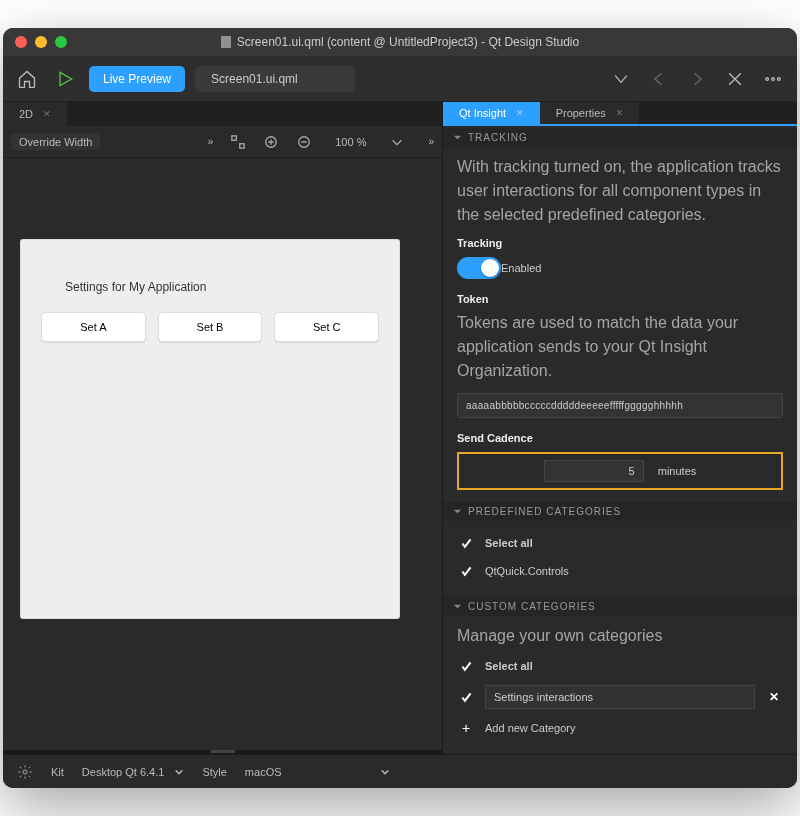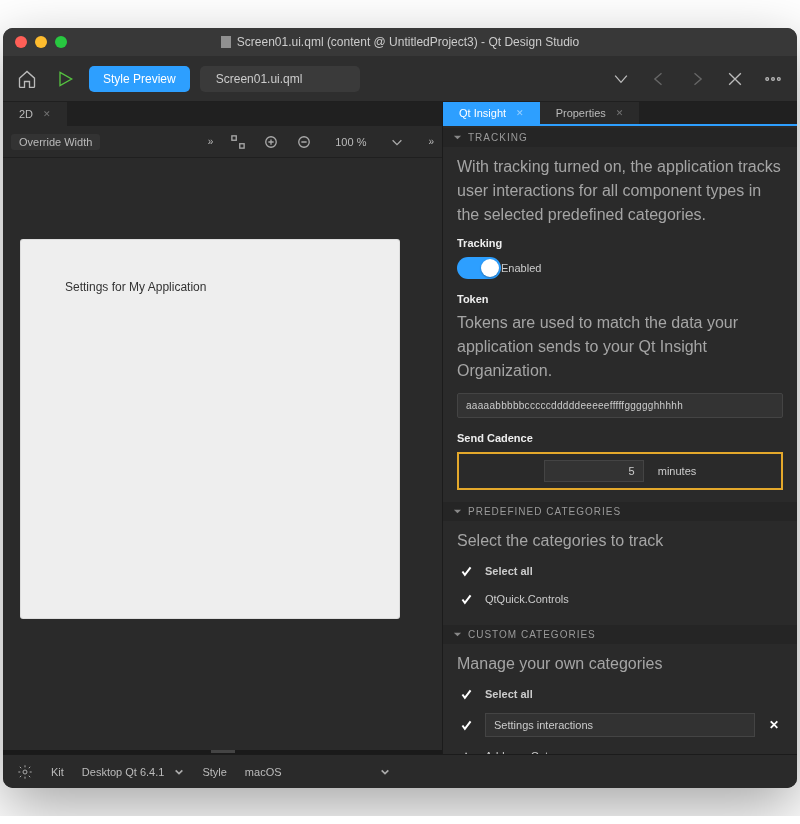--- a/index.html
+++ b/index.html
@@ -92,21 +92,21 @@
     <div class="iconbtn">
         <svg viewBox="0 0 24 24">
           <path d="M3 11l9-8 9 8v10a1 1 0 01-1 1h-5v-7h-6v7H4a1 1 0 01-1-1z"></path>
         </svg>
       </div>
     <div class="iconbtn play">
         <svg viewBox="0 0 24 24">
           <path d="M6 4l14 8-14 8z"></path>
         </svg>
       </div>
-    <div class="livebtn">Style Preview</div>
+    <div class="livebtn">Live Preview</div>
     <div class="filetab">Screen01.ui.qml</div>
     <div class="tbspacer"></div>
     <div class="iconbtn">
         <svg viewBox="0 0 24 24">
           <path d="M5 8l7 8 7-8"></path>
         </svg>
       </div>
     <div class="iconbtn disabled">
         <svg viewBox="0 0 24 24">
           <path d="M15 5l-8 7 8 7"></path>
@@ -167,20 +167,25 @@
         <div class="vhbtn">
             <svg viewBox="0 0 16 16">
               <path d="M3 6l5 5 5-5"></path>
             </svg>
           </div>
         <span style="font-size:10px;margin-left:6px;">»</span>
       </div>
       <div class="canvasarea">
         <div class="canvas">
           <h4>Settings for My Application</h4>
+          <div class="btnrow">
+            <div class="qtbtn">Set A</div>
+            <div class="qtbtn">Set B</div>
+            <div class="qtbtn">Set C</div>
+          </div>
         </div>
       </div>
       <div class="resizehandle">
           <div class="dragdot"></div>
         </div>
     </div>
 
     <div class="right">
       <div class="tabstrip" style="border-bottom:2px solid #2d9fff;">
         <div class="tab active">
@@ -220,21 +225,20 @@
           </div>
         </div>
 
         <div class="section-hdr">
           <svg viewBox="0 0 10 10">
               <path d="M1 3l4 4 4-4z"></path>
             </svg>
           <span>PREDEFINED CATEGORIES</span>
         </div>
         <div class="pcontent">
-          <div class="desc" style="margin-bottom:4px;">Select the categories to track</div>
           <div class="checkrow">
             <div class="chk">
                 <svg viewBox="0 0 16 16">
                   <path d="M3 8l3 4 7-9"></path>
                 </svg>
               </div>
             <span style="font-weight:600;">Select all</span>
           </div>
           <div class="checkrow">
             <div class="chk">

